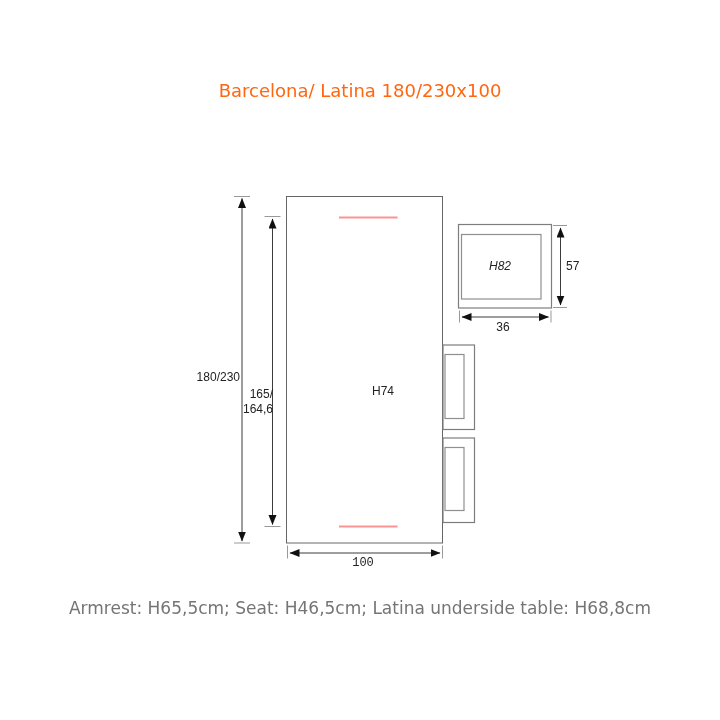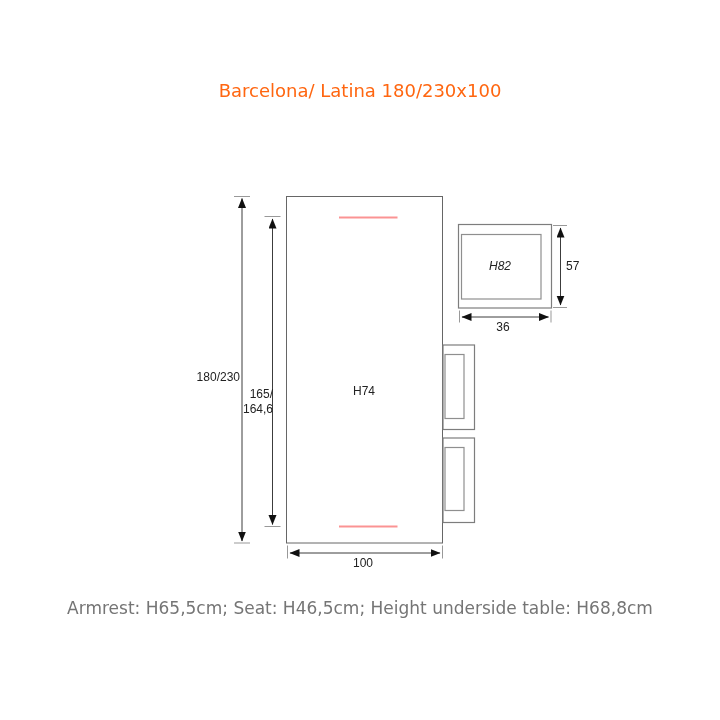--- a/index.html
+++ b/index.html
@@ -32,22 +32,22 @@
     font-family:"Liberation Sans",sans-serif;
     font-size:12px;
     color:#222222;
     white-space:nowrap;
     line-height:15px;
     text-align:right;
   }
   .lbl.center{text-align:center;width:60px;}
   #lbl-total{right:480px;top:370px;}
   #lbl-inner{left:243px;top:360px;margin-top:27px;}
-  #lbl-h74{left:334px;top:384px;}
-  #lbl-100{left:333px;top:556px;}
+  #lbl-h74{left:334px;top:384px;text-align:right;}
+  #lbl-100{left:333px;top:556px;font-family:Liberation Mono, monospace;}
   #lbl-h82{left:470px;top:259px;font-style:italic;}
   #lbl-57{left:566px;top:259px;}
   #lbl-61{left:473px;top:320px;}
 </style>
 </head>
 <body>
 
 <div class="canvas">
 
   <div class="title">Barcelona/ Latina 180/230x100</div>
@@ -104,15 +104,15 @@
   <div class="lbl center" id="lbl-h74">H74</div>
 
   <div class="lbl center" id="lbl-100">100</div>
 
   <div class="lbl center" id="lbl-h82">H82</div>
 
   <div class="lbl" id="lbl-57">57</div>
 
   <div class="lbl center" id="lbl-61">36</div>
 
-  <div class="footer">Armrest: H65,5cm; Seat: H46,5cm; Height underside table: H68,8cm</div>
+  <div class="footer">Armrest: H65,5cm; Seat: H46,5cm; Latina underside table: H68,8cm</div>
 
 </div>
 
 </body></html>

